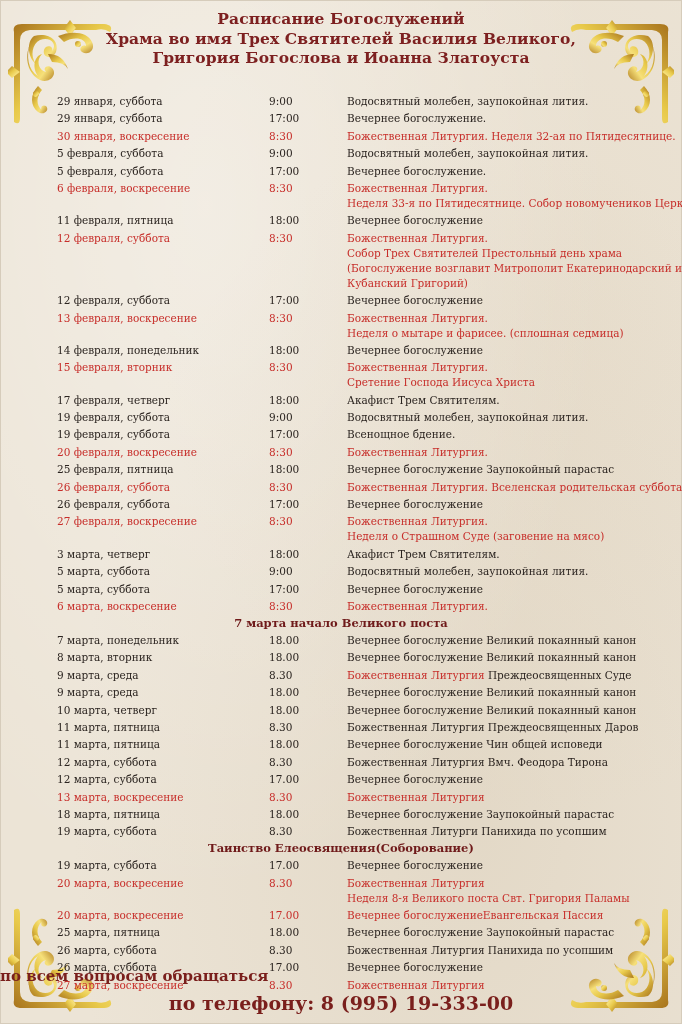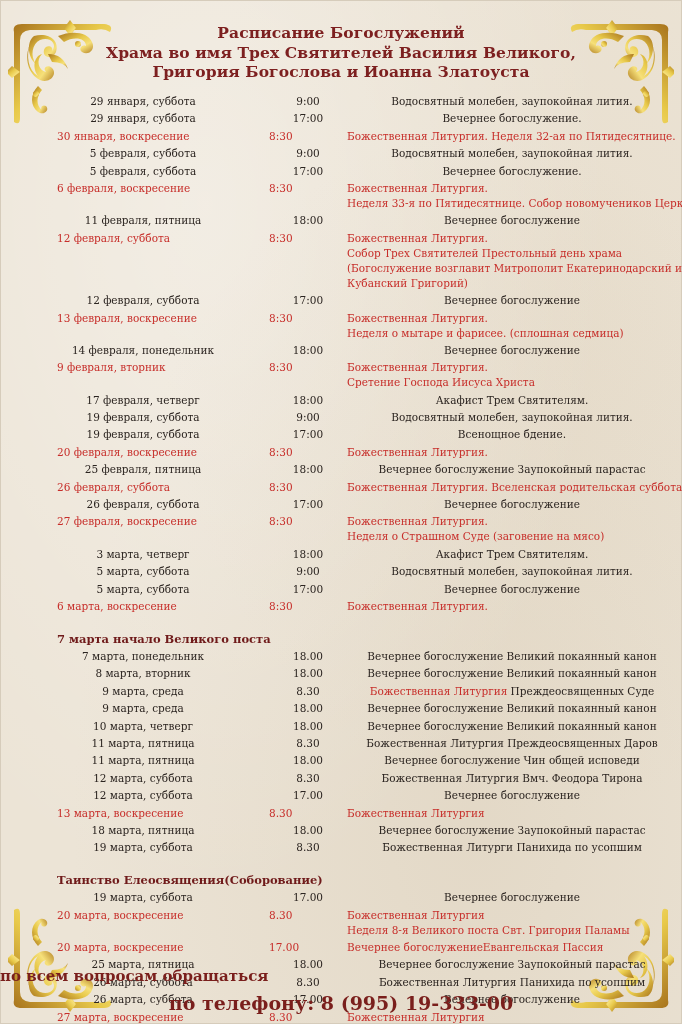--- a/index.html
+++ b/index.html
@@ -4,38 +4,38 @@
 <style>
   html,body{margin:0;padding:0;}
   body{width:682px;height:1024px;overflow:hidden;position:relative;
     background:#ece4d6;
     background-image:
       radial-gradient(ellipse at 30% 20%, rgba(255,255,255,0.35), rgba(0,0,0,0) 60%),
       radial-gradient(ellipse at 70% 80%, rgba(210,195,170,0.35), rgba(0,0,0,0) 60%),
       radial-gradient(ellipse at 80% 30%, rgba(220,205,180,0.25), rgba(0,0,0,0) 50%);
     font-family:"DejaVu Serif", serif;color:#2b2420;}
   .frame{position:absolute;inset:0;border:1px solid #d6ccbb;}
-  .header{position:absolute;top:23px;left:0;width:682px;text-align:center;color:#7d2020;
+  .header{position:absolute;top:9px;left:0;width:682px;text-align:center;color:#7d2020;
     font-family:"DejaVu Serif", serif;font-weight:bold;}
   .header div{font-size:15.5px;line-height:19.5px;letter-spacing:0.1px;}
   .corner{position:absolute;width:118px;height:120px;}
   .corner.tl{left:8px;top:14px;}
   .corner.tr{right:8px;top:14px;transform:scaleX(-1);}
   .corner.bl{left:8px;bottom:6px;transform:scaleY(-1);}
   .corner.br{right:8px;bottom:6px;transform:scale(-1,-1);}
   .sched{position:absolute;left:57px;top:94px;width:620px;}
   .row{display:flex;font-size:10.5px;line-height:15px;min-height:15px;}
   .row + .row{margin-top:2.4px;}
   .row .date{width:172px;flex:none;}
   .row .time{width:78px;flex:none;margin-left:40px;}
   .row .desc{flex:1;}
   .row .desc div{white-space:nowrap;}
   .red{color:#c72e2a;}
-  .dark{color:#2b2420;text-align:center;}
-  .section{font-weight:bold;color:#6f1a1a;font-size:11.5px;line-height:15px;text-align:left;margin:18px 0 2px 0;padding-left:0;width:568px;}
+  .dark{color:#2b2420;}
+  .section{font-weight:bold;color:#6f1a1a;font-size:11.5px;line-height:15px;text-align:center;margin:2px 0 2px 0;padding-left:0;width:568px;}
   .f1{position:absolute;top:967px;left:0;width:682px;text-align:left;font-size:15px;color:#7a1f1c;font-weight:bold;}
   .f2{position:absolute;top:992px;left:0;width:682px;text-align:center;font-size:19px;color:#7a1f1c;font-weight:bold;}
 </style>
 </head>
 <body>
 
 <div class="frame"></div>
 
 <svg class="corner tl" viewBox="0 0 118 120">
   <defs>
@@ -185,21 +185,21 @@
       </div>
     </div>
     <div class="row dark">
       <div class="date">14 февраля, понедельник</div>
       <div class="time">18:00</div>
       <div class="desc">
         <div>Вечернее богослужение</div>
       </div>
     </div>
     <div class="row red">
-      <div class="date">9 февраля, вторник</div>
+      <div class="date">15 февраля, вторник</div>
       <div class="time">8:30</div>
       <div class="desc">
         <div>Божественная Литургия.</div>
         <div>Сретение Господа Иисуса Христа</div>
       </div>
     </div>
     <div class="row dark">
       <div class="date">17 февраля, четверг</div>
       <div class="time">18:00</div>
       <div class="desc">

